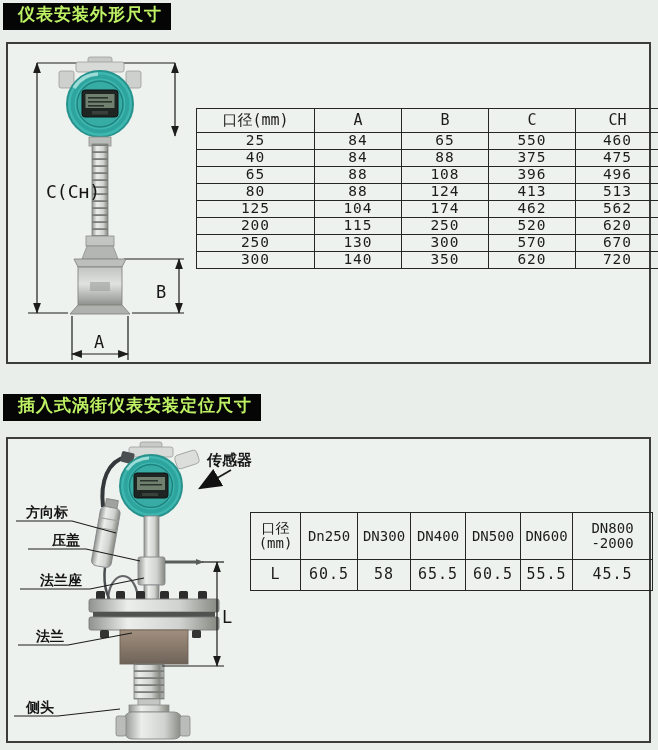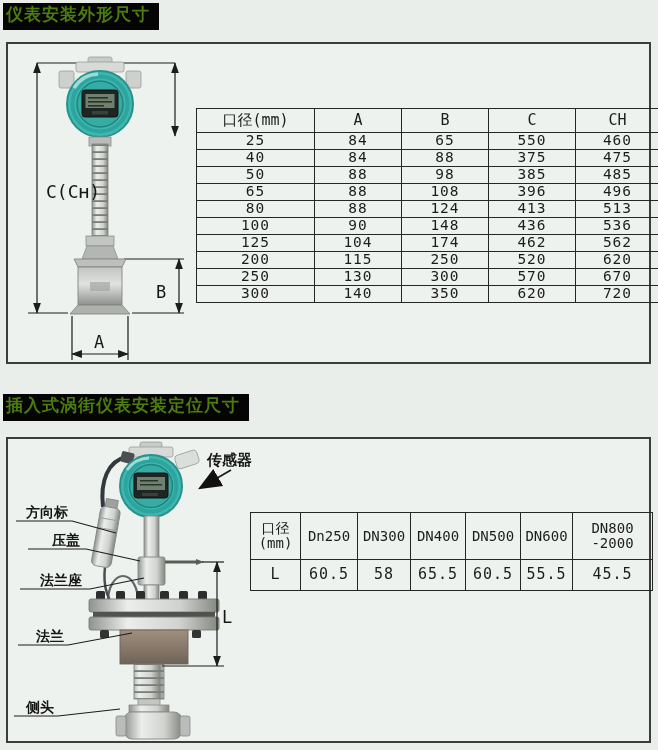--- a/index.html
+++ b/index.html
@@ -3,23 +3,23 @@
 <meta charset="utf-8">
 <style>
   html,body{margin:0;padding:0;}
   body{
     width:658px;height:750px;position:relative;overflow:hidden;
     background:#e9eeeb;
     font-family:"Liberation Sans","DejaVu Sans",sans-serif;
   }
   .title-tag{
     position:absolute;left:3px;
-    background:#050505;color:#4d7c0f;
+    background:#050505;color:#bef264;
     font-size:17px;font-weight:bold;letter-spacing:1px;
-    padding:3px 9px 5px 3px;line-height:1.1;
+    padding:3px 9px 5px 15px;line-height:1.1;
     white-space:nowrap;
   }
   #title1{top:3px;}
   #title2{top:394px;text-align:center;}
   .panel{
     position:absolute;left:6px;width:645px;
     background:#eef2ef;border:2px solid #3c3c3c;
     box-sizing:border-box;
   }
   #panel1{top:42px;height:322px;}
@@ -153,46 +153,32 @@
           <td>460</td>
         </tr>
         <tr>
           <td>40</td>
           <td>84</td>
           <td>88</td>
           <td>375</td>
           <td>475</td>
         </tr>
         <tr>
-          <td>50</td>
-          <td>88</td>
-          <td>98</td>
-          <td>385</td>
-          <td>485</td>
-        </tr>
-        <tr>
           <td>65</td>
           <td>88</td>
           <td>108</td>
           <td>396</td>
           <td>496</td>
         </tr>
         <tr>
           <td>80</td>
           <td>88</td>
           <td>124</td>
           <td>413</td>
           <td>513</td>
-        </tr>
-        <tr>
-          <td>100</td>
-          <td>90</td>
-          <td>148</td>
-          <td>436</td>
-          <td>536</td>
         </tr>
         <tr>
           <td>125</td>
           <td>104</td>
           <td>174</td>
           <td>462</td>
           <td>562</td>
         </tr>
         <tr>
           <td>200</td>

